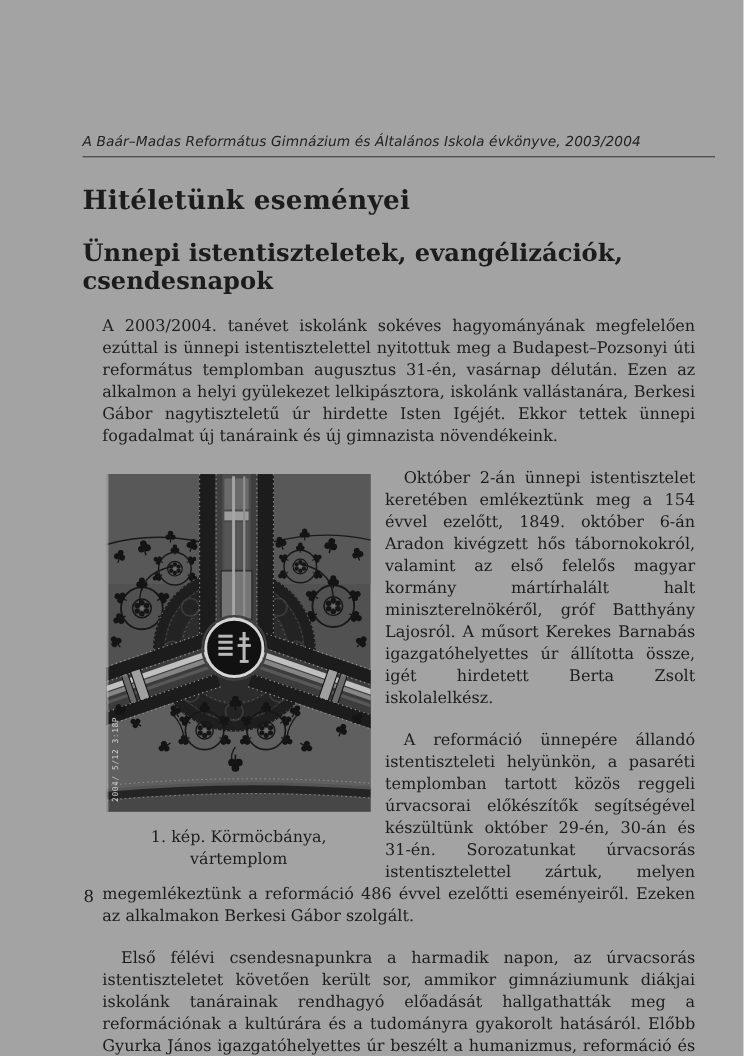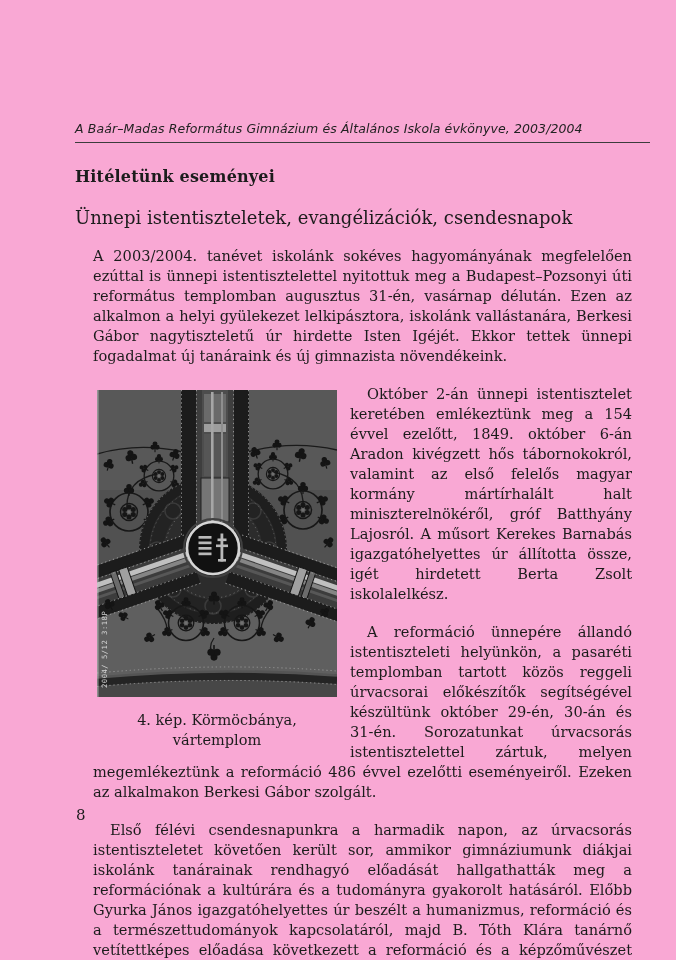--- a/index.html
+++ b/index.html
@@ -1,24 +1,24 @@
 <!DOCTYPE html>
 <html lang="hu"><head>
 <meta charset="utf-8">
 <style>
   html,body{margin:0;padding:0;background:#ffffff;}
   body{width:676px;height:960px;overflow:hidden;
        font-family:"DejaVu Serif", serif;color:#1c1c1c;}
   .page{position:relative;width:676px;height:960px;box-sizing:border-box;
-        padding:121px 26px 0 75px;background:#f9a8d4;}
+        padding:121px 26px 0 75px;background:#a3a3a3;}
   .running-head{font-family:"DejaVu Sans", sans-serif;font-style:italic;
         font-size:12.5px;color:#222;padding-bottom:6px;
         border-bottom:1.4px solid #3c3c3c;letter-spacing:.1px;}
-  h1.title{font-size:16px;font-weight:bold;margin:24px 0 0 0;letter-spacing:.2px;}
-  h2.subtitle{font-size:18px;font-weight:normal;margin:21px 0 0 0;}
+  h1.title{font-size:24px;font-weight:bold;margin:24px 0 0 0;letter-spacing:.2px;}
+  h2.subtitle{font-size:22px;font-weight:bold;margin:21px 0 0 0;}
   .body-text{margin-top:14px;font-size:14.6px;line-height:20px;
         text-align:justify;hyphens:auto;-webkit-hyphens:auto;}
   .body-text p{margin:18px;text-indent:17px;}
   .body-text p.noindent{text-indent:0;}
   figure.photo-figure{float:left;width:240px;margin:6px 13px 4px 22px;padding:0;}
   figure.photo-figure svg{display:block;width:240px;height:307px;}
   figcaption{text-align:center;font-size:14.5px;margin-top:13px;text-indent:0;}
   .page-number{position:absolute;left:76px;top:806px;font-size:15px;}
 </style>
 </head>
@@ -183,21 +183,21 @@
 
         <path d="M0,283 Q120,272 240,281" fill="none" stroke="#9a9a9a" stroke-width="0.9" stroke-dasharray="1.3 2.8"></path>
         <path d="M0,292 Q120,281 240,290" fill="none" stroke="#242424" stroke-width="8"></path>
         <path d="M0,287.5 Q120,276.5 240,285.5" fill="none" stroke="#545454" stroke-width="2.6"></path>
         <path d="M0,296.5 Q120,285.5 240,294.5" fill="none" stroke="#9a9a9a" stroke-width="0.9" stroke-dasharray="1.3 2.8"></path>
 
         <rect x="0" y="0" width="1.6" height="307" fill="#c9c9c9" opacity="0.55"></rect>
 
         <text transform="translate(10,298) rotate(-90)" font-family="DejaVu Sans Mono, monospace" font-size="7.2" fill="#d4d4d4" letter-spacing="0.5">2004/ 5/12 3:18P</text>
       </svg>
-      <figcaption>4. kép. Körmöcbánya, vártemplom</figcaption>
+      <figcaption>1. kép. Körmöcbánya, vártemplom</figcaption>
     </figure>
 
     <p>Október 2-án ünnepi istentisztelet keretében emlékeztünk meg a 154 évvel ezelőtt, 1849. október 6-án Aradon kivégzett hős tábornokokról, valamint az első felelős magyar kormány mártírhalált halt miniszterelnökéről, gróf Batthyány Lajosról. A műsort Kerekes Barnabás igazgatóhelyettes úr állította össze, igét hirdetett Berta Zsolt iskolalelkész.</p>
     <p>A reformáció ünnepére állandó istentiszteleti helyünkön, a pasaréti templomban tartott közös reggeli úrvacsorai előkészítők segítségével készültünk október 29-én, 30-án és 31-én. Sorozatunkat úrvacsorás istentisztelettel zártuk, melyen megemlékeztünk a reformáció 486 évvel ezelőtti eseményeiről. Ezeken az alkalmakon Berkesi Gábor szolgált.</p>
     <p>Első félévi csendesnapunkra a harmadik napon, az úrvacsorás istentiszteletet követően került sor, ammikor gimnáziumunk diákjai iskolánk tanárainak rendhagyó előadását hallgathatták meg a reformációnak a kultúrára és a tudományra gyakorolt hatásáról. Előbb Gyurka János igazgatóhelyettes úr beszélt a humanizmus, reformáció és a természettudományok kapcsolatáról, majd B. Tóth Klára tanárnő vetítettképes előadása következett a reformáció és a képzőművészet kölcsönös egymásra hatásáról.</p>
     <p>December 10-én, szerda délelőtt az Őrbottyáni Református Egészségügyi Gyermekotthonban élő – testileg, szellemileg fogyatékos – gyermekek és kísérőik érkeztek</p>
   </div>
 
   <div class="page-number">8</div>
 </div>

